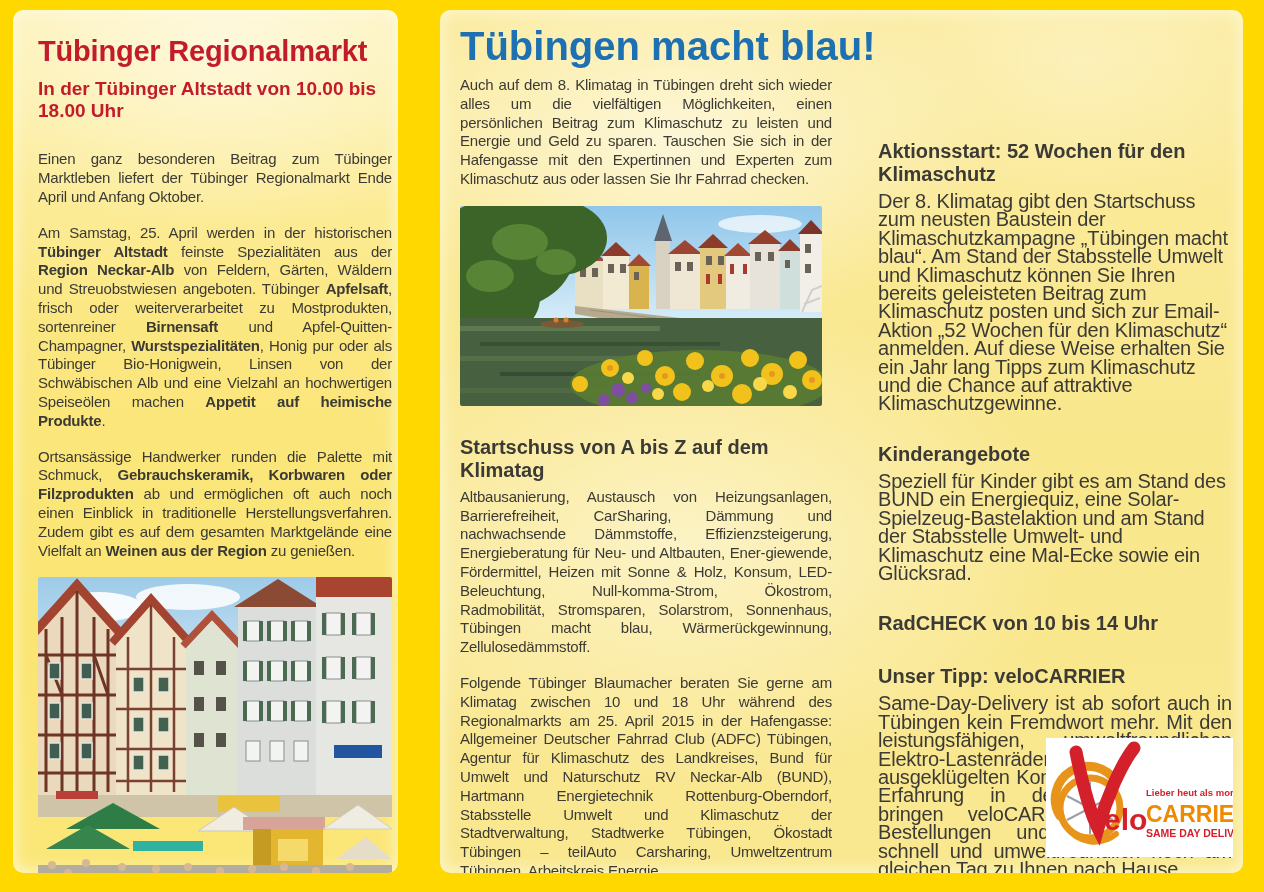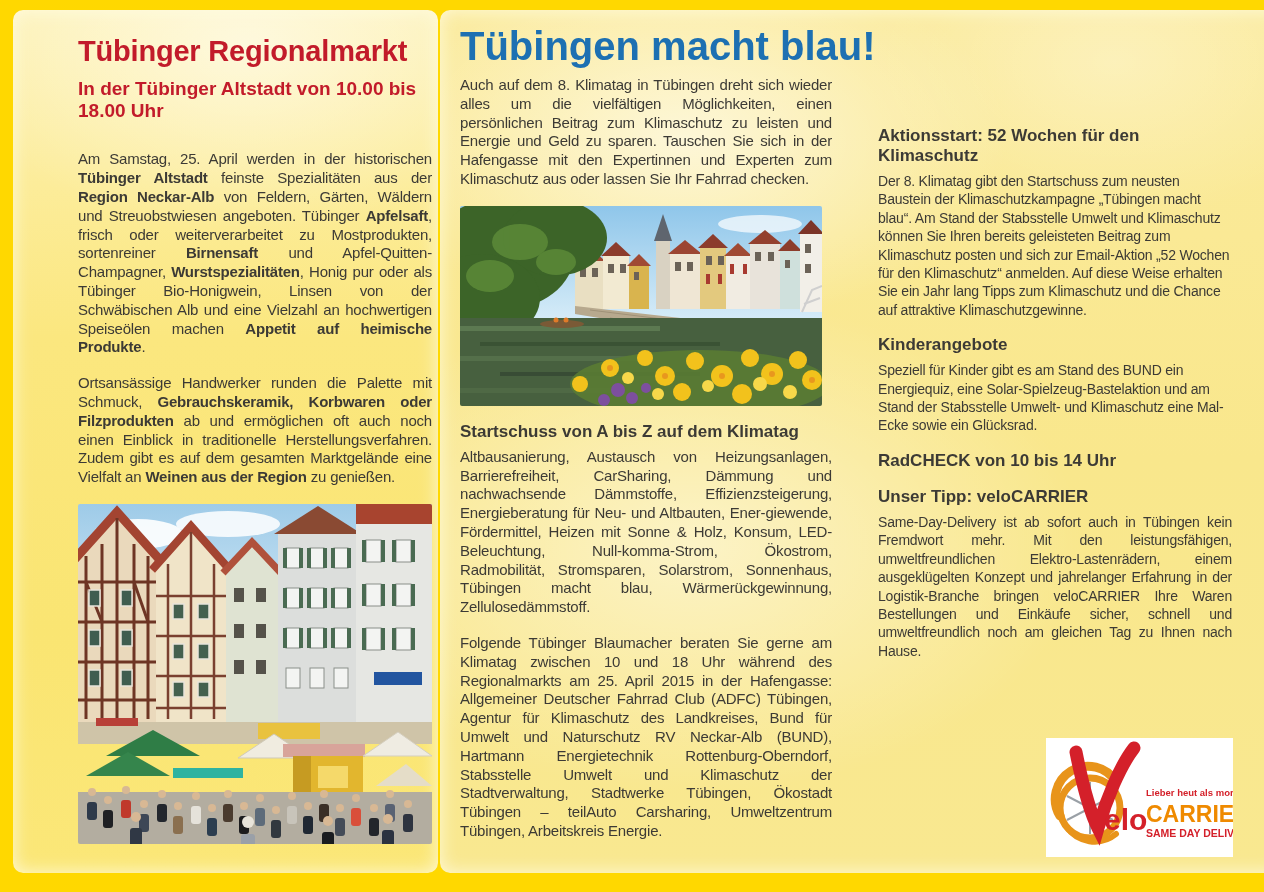--- a/index.html
+++ b/index.html
@@ -3,21 +3,21 @@
 <meta charset="utf-8">
 <style>
   html,body{margin:0;padding:0;}
   body{
     width:1264px;height:892px;position:relative;overflow:hidden;
     background:#ffd800;
     font-family:"Liberation Sans", sans-serif;
     color:#3c3a35;
   }
   .panel{position:absolute;border-radius:10px;overflow:hidden;
-    box-shadow: inset 0 0 18px rgba(255,252,225,.9); padding-left: 40px;}
+    box-shadow: inset 0 0 18px rgba(255,252,225,.9);}
   .panel-left{
     left:13px;top:10px;width:385px;height:863px;
     background:
       radial-gradient(300px 190px at 55% 4%, rgba(255,255,255,.55), rgba(255,255,255,0) 100%),
       linear-gradient(180deg,#fdf2b8 0%,#fbe77f 38%,#fae572 72%,#fbe778 100%);
   }
   .panel-right{
     left:440px;top:10px;width:803px;height:863px;
     background:
       radial-gradient(430px 250px at 29% 15%, rgba(255,255,255,.62), rgba(255,255,255,0) 75%),
@@ -30,37 +30,38 @@
   h1.red{font-size:29px;line-height:1.05;color:#c21b2a;margin:0 0 12px;font-weight:700;letter-spacing:-.2px;}
   h2.red{font-size:19px;color:#c21b2a;margin:0 0 28px;font-weight:700;}
   .body-text{font-size:15px;line-height:18.8px;letter-spacing:-.2px;margin:0 0 17px;text-align:justify;}
   .body-text b{font-weight:700;}
   .photo{display:block;border-radius:2px;}
   .market-photo-wrap{margin:14px 0 0 0;width:354px;height:340px;}
   
   .middle-col{position:absolute;left:20px;top:0;width:372px;}
   h1.blue{font-size:40px;line-height:1.0;color:#1d70b2;margin:16px 0 10px;font-weight:700;white-space:nowrap;}
   h2.blue{font-size:19px;color:#1d70b2;margin:0 0 22px;font-weight:700;white-space:nowrap;}
-  h3.sec{font-size:17px;margin:16px 0 6px;font-weight:700;color:#3c3a35;}
+  h3.sec{font-size:20px;margin:30px 0 6px;font-weight:700;color:#3c3a35;}
   .neckar-photo-wrap{margin:10px 0 4px;width:362px;height:200px;}
   
   .right-col{position:absolute;left:438px;top:100px;width:354px;}
-  .right-col .body-text{font-size:14px;line-height:18.4px;margin:2px 0 14px;}
+  .right-col .body-text{font-size:20px;line-height:18.4px;margin:2px 0 14px;}
   .align-left{text-align:left;}
   .align-justify{text-align:justify;}
   
   .logo-box{position:absolute;left:606px;top:728px;width:187px;height:119px;background:#ffffff;}
 </style>
 </head>
 <body>
 
 <div class="panel panel-left">
   <div class="left-inner">
     <h1 class="red">Tübinger Regionalmarkt</h1>
     <h2 class="red">In der Tübinger Altstadt von 10.00 bis 18.00 Uhr</h2>
+    <p class="body-text">Einen ganz besonderen Beitrag zum Tübinger Marktleben liefert der Tübinger Regionalmarkt Ende April und Anfang Oktober.</p>
     <p class="body-text"><span>Am Samstag, 25. April werden in der historischen </span><b>Tübinger Altstadt</b><span> feinste Spezialitäten aus der </span><b>Region Neckar-Alb</b><span> von Feldern, Gärten, Wäldern und Streuobstwiesen angeboten. Tübinger </span><b>Apfelsaft</b><span>, frisch oder weiterverarbeitet zu Mostprodukten, sortenreiner </span><b>Birnensaft</b><span> und Apfel-Quitten-Champagner, </span><b>Wurstspezialitäten</b><span>, Honig pur oder als Tübinger Bio-Honigwein, Linsen von der Schwäbischen Alb und eine Vielzahl an hochwertigen Speiseölen machen </span><b>Appetit auf heimische Produkte</b><span>.</span></p>
     <p class="body-text"><span>Ortsansässige Handwerker runden die Palette mit Schmuck, </span><b>Gebrauchskeramik, Korbwaren oder Filzprodukten</b><span> ab und ermöglichen oft auch noch einen Einblick in traditionelle Herstellungsverfahren. Zudem gibt es auf dem gesamten Marktgelände eine Vielfalt an </span><b>Weinen aus der Region</b><span> zu genießen.</span></p>
 
     <div class="market-photo-wrap">
       <svg class="photo" width="354" height="340" viewBox="0 0 354 340">
         <defs>
           <linearGradient id="sky1" x1="0" y1="0" x2="0" y2="1">
             <stop offset="0" stop-color="#9ecbe8"></stop>
               <stop offset="1" stop-color="#d8ecf8"></stop>
           </linearGradient>

